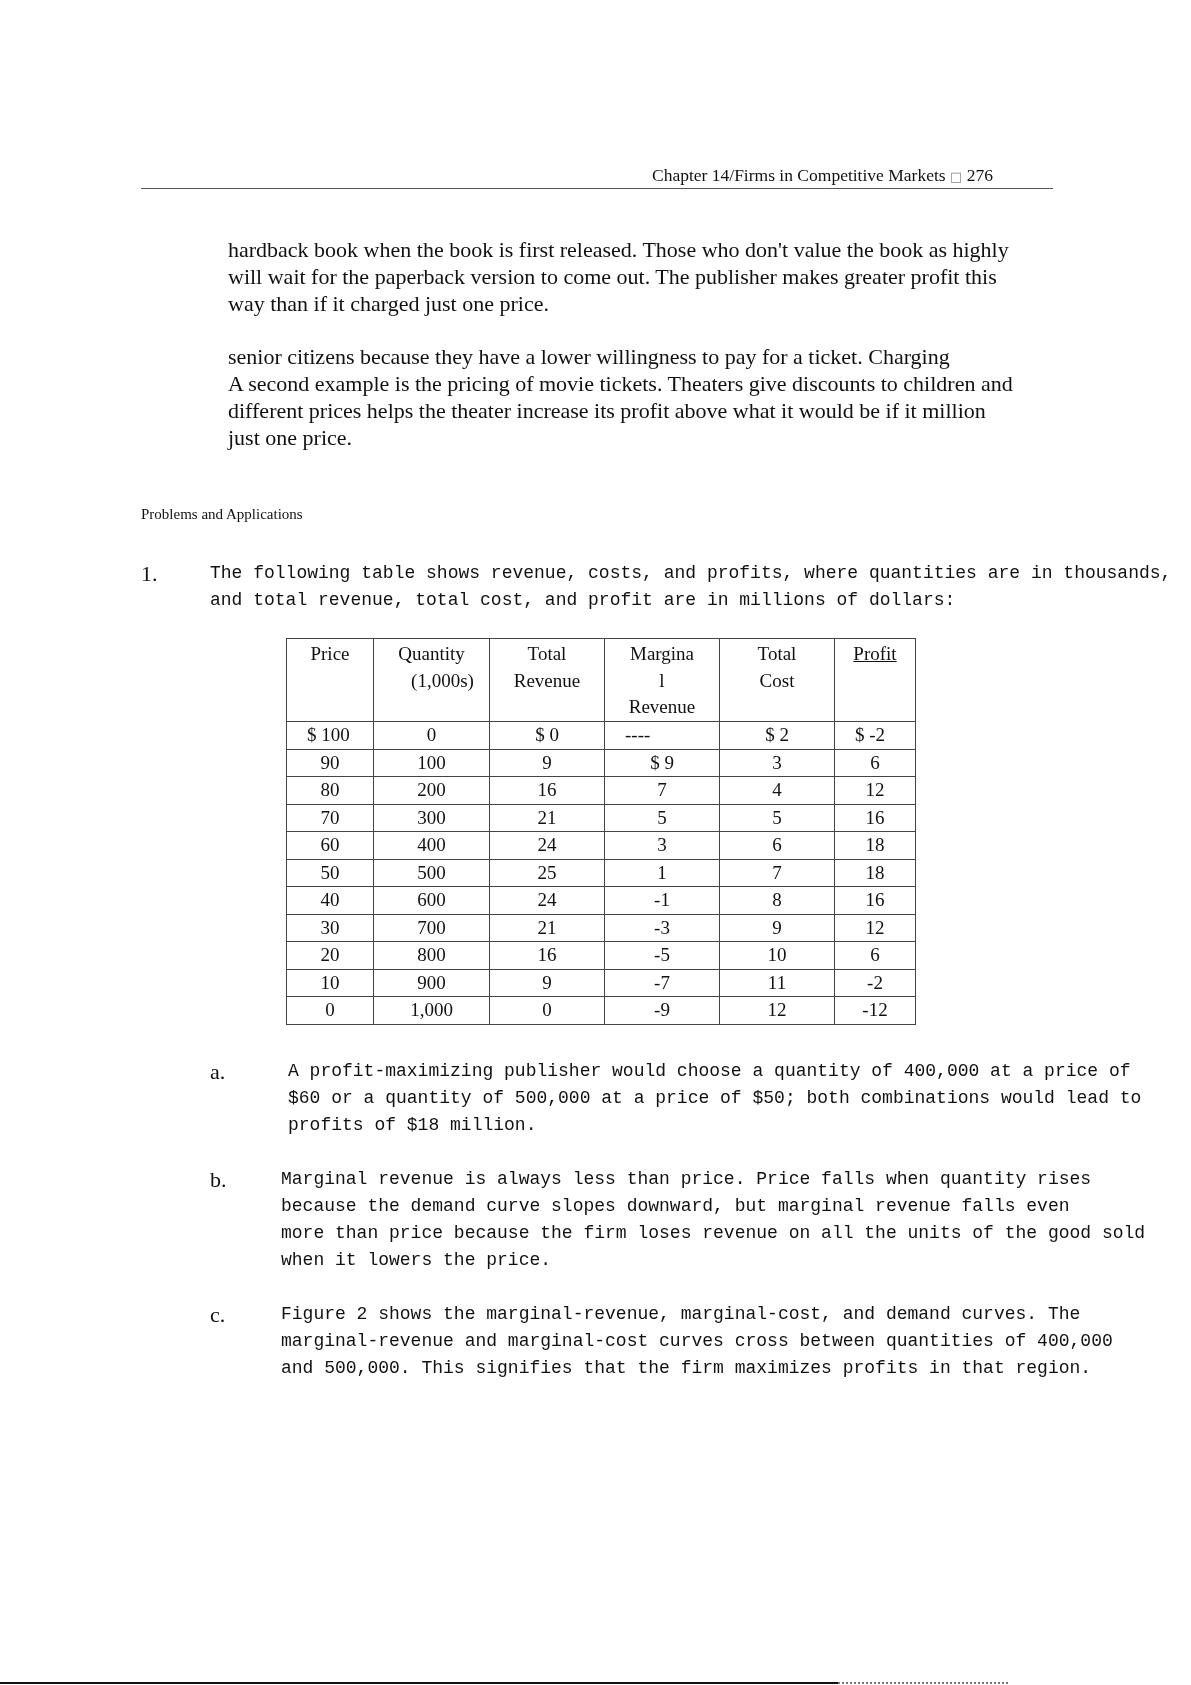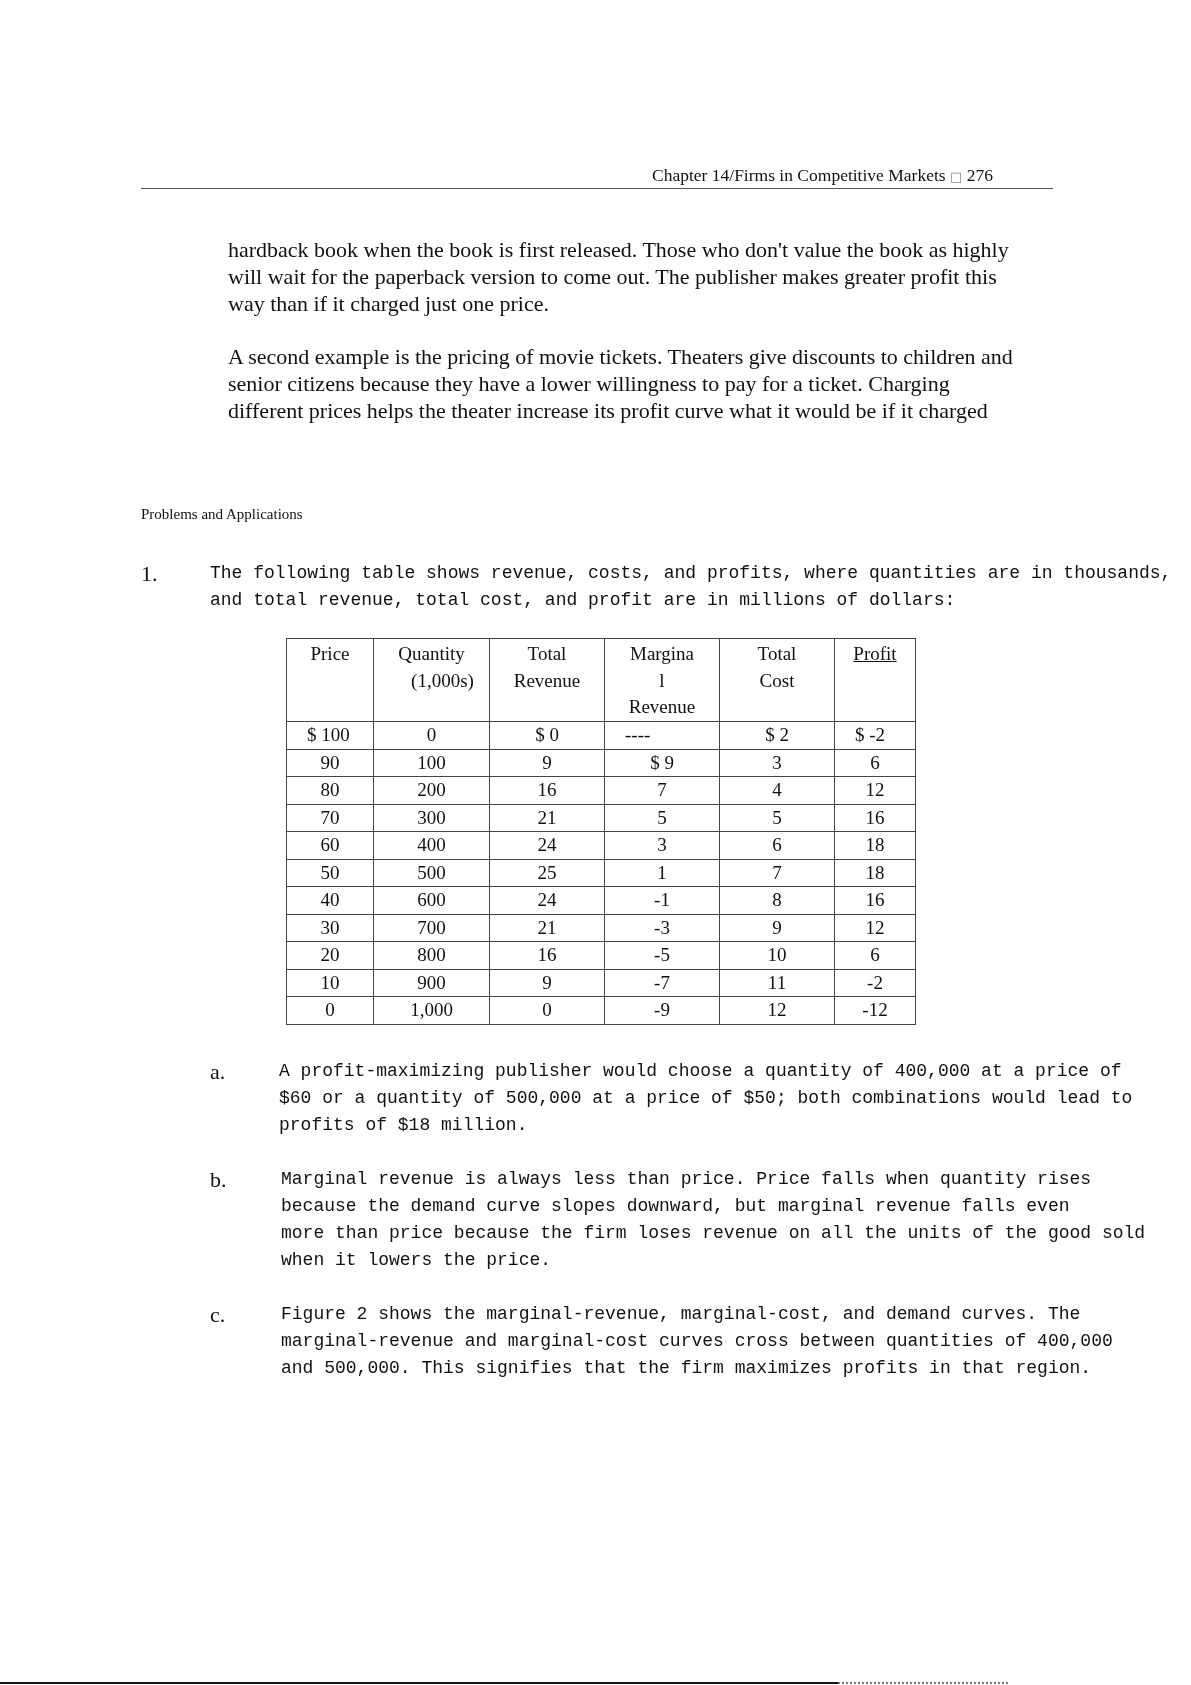--- a/index.html
+++ b/index.html
@@ -60,23 +60,24 @@
 </div>
 <div class="abs header-rule"></div>
 
 <p class="abs para" style="top:236px;">
   <span class="line">hardback book when the book is first released.  Those who don't value the book as highly</span>
   <span class="line">will wait for the paperback version to come out.  The publisher makes greater profit this</span>
   <span class="line">way than if it charged just one price.</span>
 </p>
 
 <p class="abs para" style="top:343px;">
+  <span class="line">senior citizens because they have a lower willingness to pay for a ticket.  Charging</span>
   <span class="line">A second example is the pricing of movie tickets.  Theaters give discounts to children and</span>
-  <span class="line">senior citizens because they have a lower willingness to pay for a ticket.  Charging</span>
-  <span class="line">different prices helps the theater increase its profit curve what it would be if it charged</span>
+  <span class="line">different prices helps the theater increase its profit above what it would be if it million</span>
+  <span class="line">just one price.</span>
 </p>
 
 <div class="abs section-title">Problems and Applications</div>
 
 <div class="abs item-label" style="left:141px; top:560px;">1.</div>
 <div class="abs item-text" style="left:210px; top:560px;">
   <span class="line">The following table shows revenue, costs, and profits, where quantities are in thousands,</span>
   <span class="line">and total revenue, total cost, and profit are in millions of dollars:</span>
 </div>
 
@@ -194,21 +195,21 @@
       <td>1,000</td>
       <td>0</td>
       <td>-9</td>
       <td>12</td>
       <td>-12</td>
     </tr>
   </tbody>
 </table>
 
 <div class="abs item-label" style="left:210px; top:1058px;">a.</div>
-<div class="abs item-text" style="left:279px; top:1058px;">
+<div class="abs item-text" style="left:288px; top:1058px;">
   <span class="line">A profit-maximizing publisher would choose a quantity of 400,000 at a price of</span>
   <span class="line">$60 or a quantity of 500,000 at a price of $50; both combinations would lead to</span>
   <span class="line">profits of $18 million.</span>
 </div>
 
 <div class="abs item-label" style="left:210px; top:1166px;">b.</div>
 <div class="abs item-text" style="left:281px; top:1166px;">
   <span class="line">Marginal revenue is always less than price.  Price falls when quantity rises</span>
   <span class="line">because the demand curve slopes downward, but marginal revenue falls even</span>
   <span class="line">more than price because the firm loses revenue on all the units of the good sold</span>

